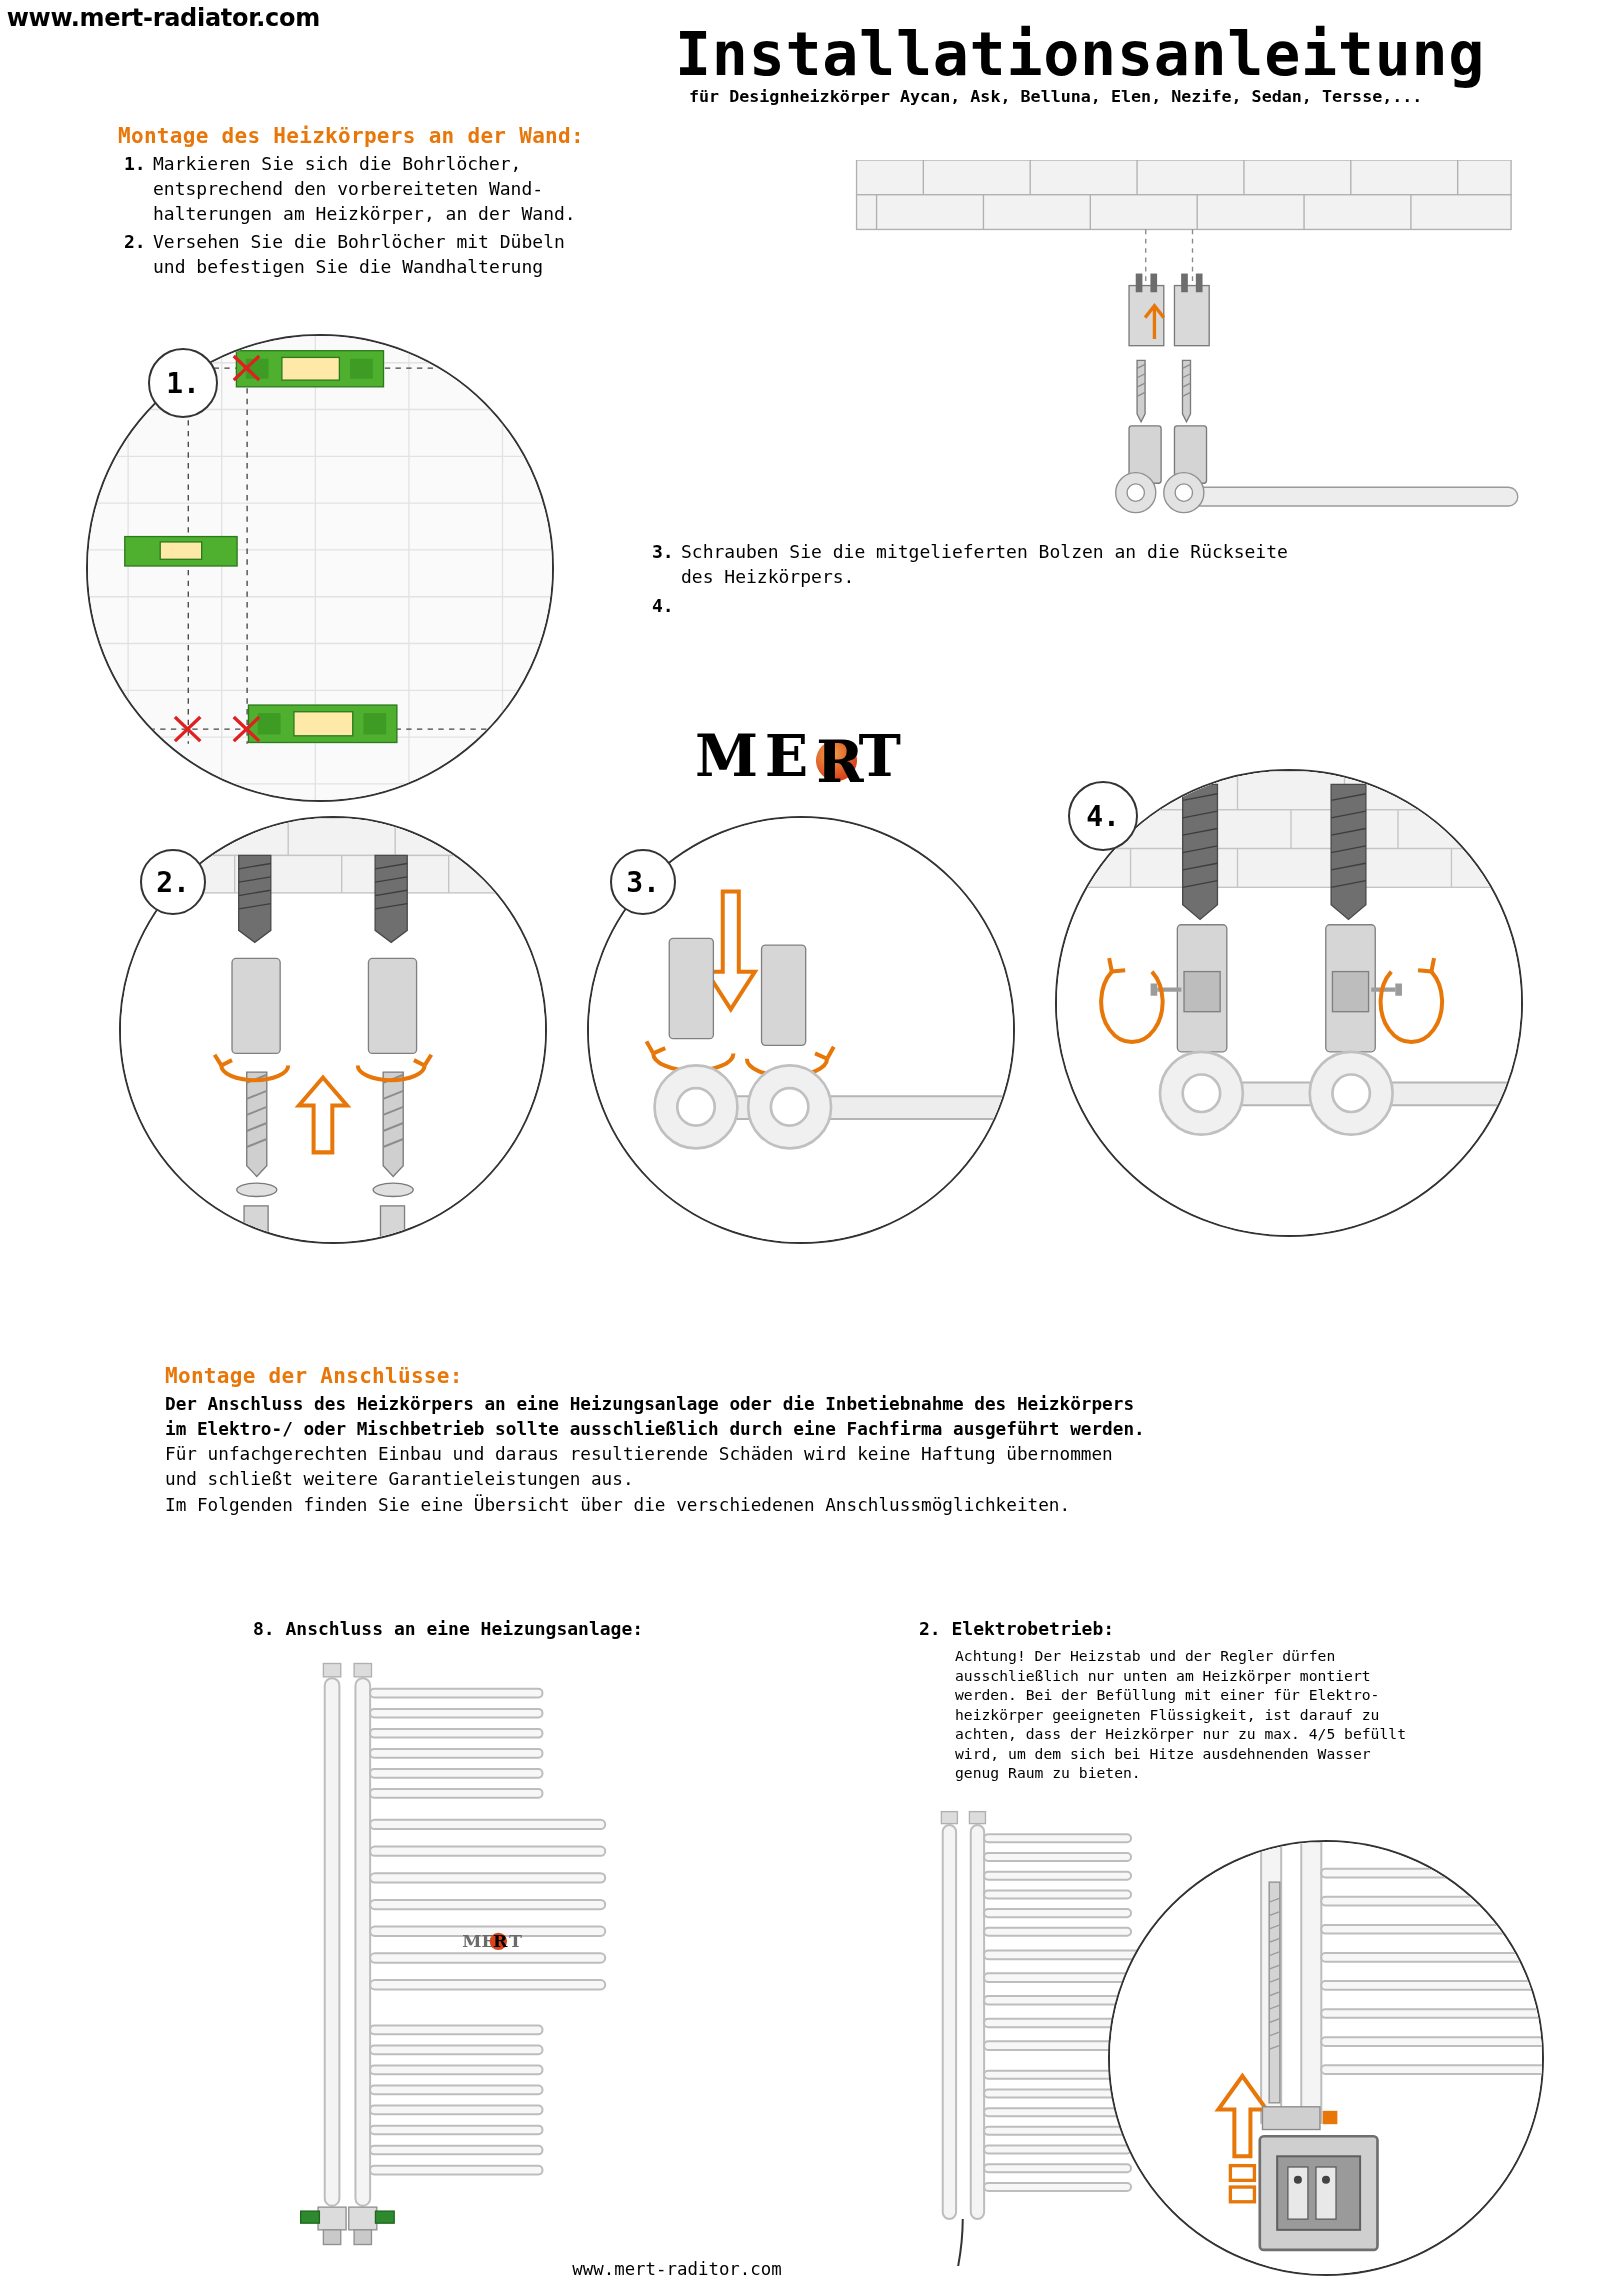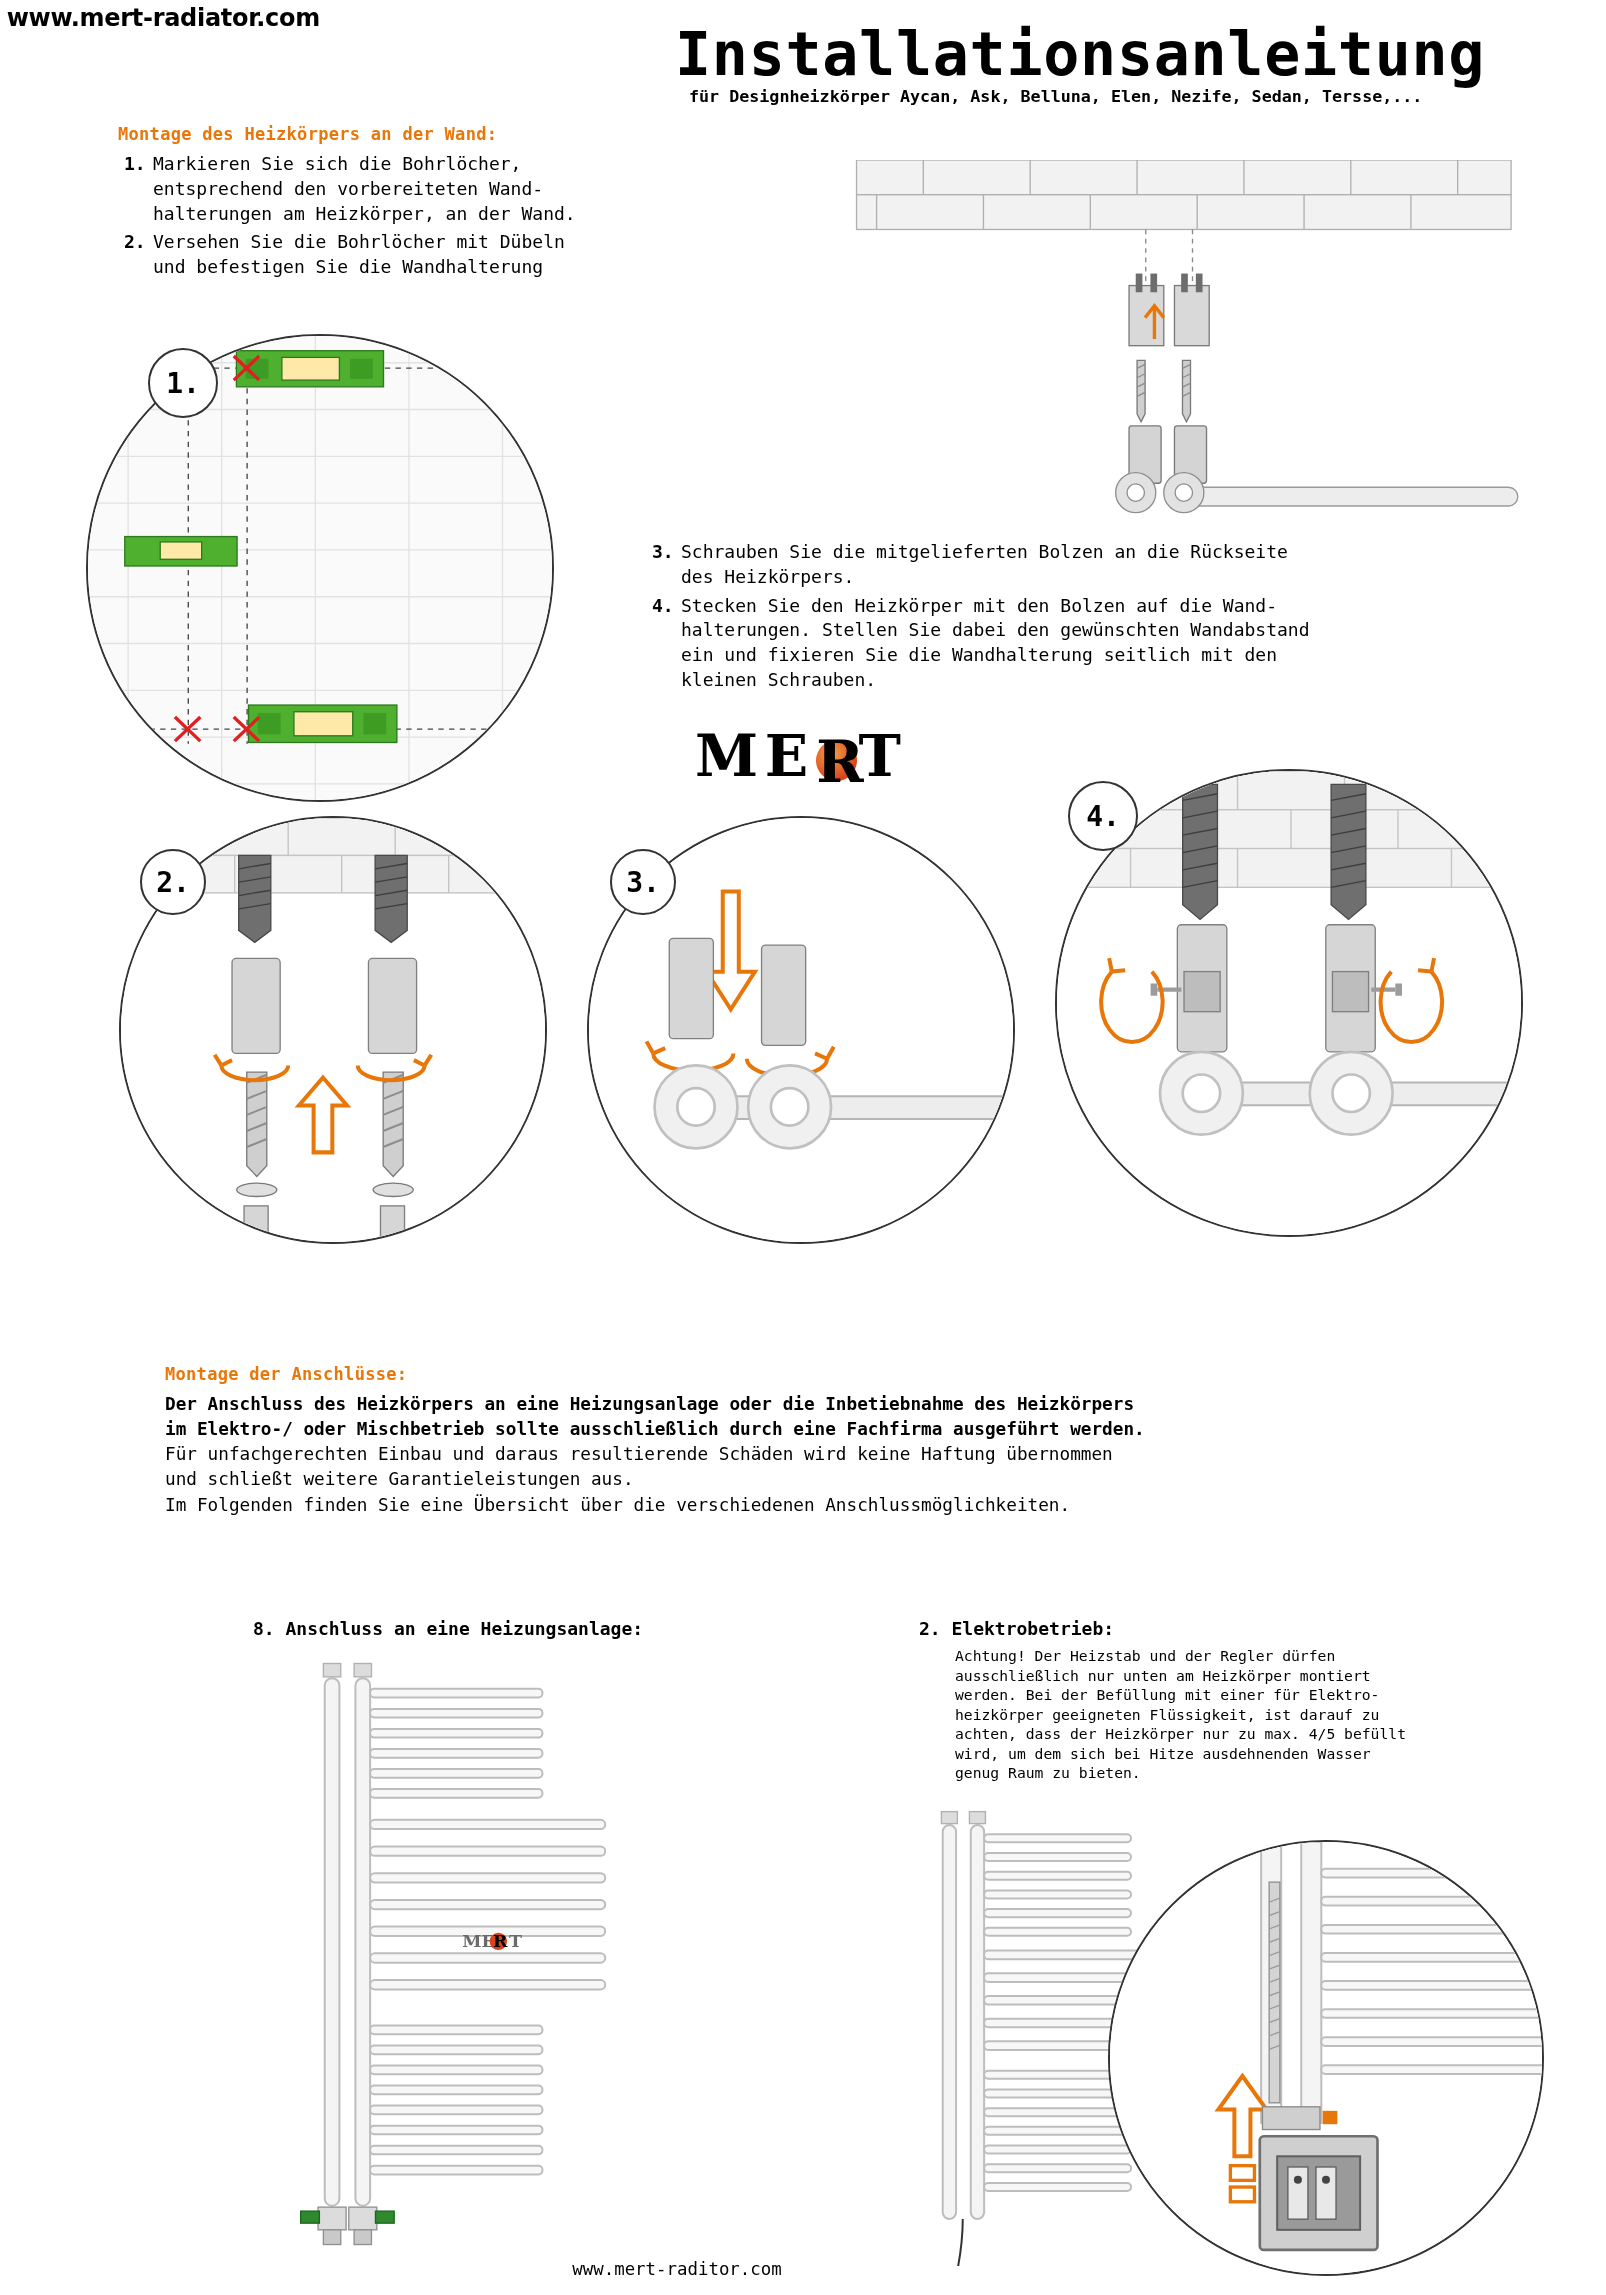--- a/index.html
+++ b/index.html
@@ -27,21 +27,21 @@
     font-weight: bold; font-size: 60px; letter-spacing: 0.7px;
   }
   .subtitle {
     position: absolute; left: 689px; top: 86px;
     font-weight: bold; font-size: 16.7px; letter-spacing: 0px;
   }
 
   
   .sec-head {
     position: absolute;
-    font-weight: bold; font-size: 17px; color: #E8770A;
+    font-weight: bold; font-size: 21px; color: #E8770A;
     letter-spacing: 0.3px;
     text-align: right;
   }
   #sec-wall { left: 118px; top: 124px; }
   #sec-conn { left: 165px; top: 1364px; }
 
   
   .steplist { position: absolute; font-size: 18px; line-height: 1.38; }
   #steps-12 { left: 124px; top: 152px; width: 735px; }
   #steps-34 { left: 652px; top: 540px; width: 909px; }
@@ -127,24 +127,20 @@
   </div>
 
   <div class="steplist" id="steps-34">
     <div class="step">
       <div class="num">3.</div>
       <div class="txt">Schrauben Sie die mitgelieferten Bolzen an die Rückseite
 des Heizkörpers.</div>
     </div>
     <div class="step">
       <div class="num">4.</div>
-      <div class="txt">Stecken Sie den Heizkörper mit den Bolzen auf die Wand-
-halterungen. Stellen Sie dabei den gewünschten Wandabstand
-ein und fixieren Sie die Wandhalterung seitlich mit den
-kleinen Schrauben.</div>
     </div>
   </div>
 
   <svg class="abs" style="left:836px; top:160px;" width="709" height="354" viewBox="0 0 1060 530">
 
     <g>
       <rect x="30" y="0" width="980" height="52" fill="#f2f2f2" stroke="#b0b0b0" stroke-width="2"></rect>
       <rect x="30" y="52" width="980" height="52" fill="#f2f2f2" stroke="#b0b0b0" stroke-width="2"></rect>
       <g stroke="#b0b0b0" stroke-width="2">
         <line x1="130" y1="0" x2="130" y2="52"></line>

